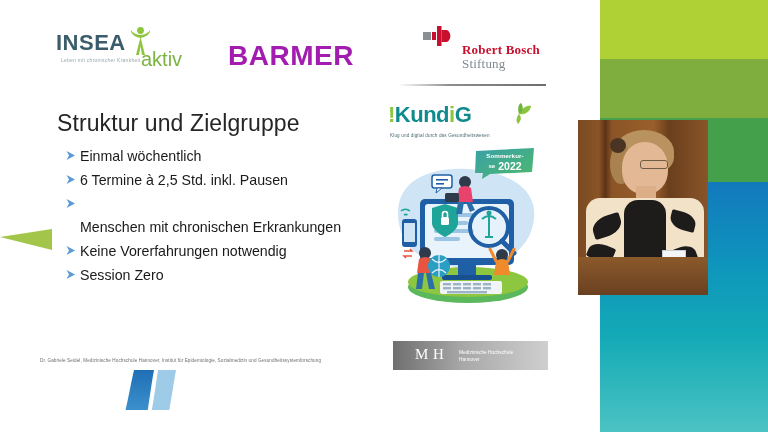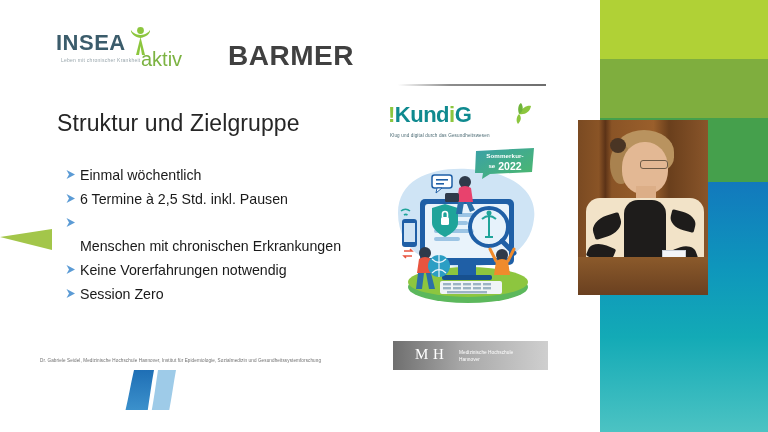--- a/index.html
+++ b/index.html
@@ -17,33 +17,33 @@
   
   #slide{position:absolute;left:0;top:0;width:600px;height:410px;background:#ffffff;overflow:hidden;text-decoration:underline;}
 
   
   #insea-logo{position:absolute;left:56px;top:28px;width:150px;height:42px;}
   .insea-word{position:absolute;left:0;top:2px;font-size:22px;font-weight:700;letter-spacing:.5px;color:#3b5c6b;font-family:"Liberation Sans",sans-serif;}
   .insea-aktiv{position:absolute;left:85px;top:4px;font-size:20px;font-weight:400;color:#7cb342;font-family:"Liberation Sans",sans-serif;margin-top:16px;}
   .insea-figure{position:absolute;left:74px;top:-2px;width:20px;height:30px;}
   .insea-tag{position:absolute;left:5px;top:29px;font-size:5px;color:#9aa7ad;letter-spacing:.25px;white-space:nowrap;}
 
-  #barmer-logo{position:absolute;left:228px;top:40px;font-size:28px;font-weight:700;letter-spacing:.5px;color:#404040;font-family:"Liberation Sans",sans-serif;}
+  #barmer-logo{position:absolute;left:228px;top:40px;font-size:28px;font-weight:700;letter-spacing:.5px;color:#a21caf;font-family:"Liberation Sans",sans-serif;}
 
   #bosch-logo{position:absolute;left:420px;top:26px;width:140px;height:44px;}
   .bosch-mark{position:absolute;left:3px;top:0;width:32px;height:20px;}
   .bosch-name{position:absolute;left:42px;top:16px;font-size:13px;font-weight:700;color:#c8102e;font-family:"Liberation Serif",serif;letter-spacing:.2px;}
   .bosch-sub{position:absolute;left:42px;top:30px;font-size:13px;font-weight:400;color:#808b8f;font-family:"Liberation Serif",serif;letter-spacing:.2px;}
   #bosch-rule{position:absolute;left:398px;top:84px;width:148px;height:2px;background:linear-gradient(90deg,#ffffff 0%,#8d8d8d 35%,#6d6d6d 100%);}
 
   
   #page-title{position:absolute;left:57px;top:110px;font-size:23px;color:#262626;font-family:"Liberation Sans",sans-serif;letter-spacing:.1px;white-space:nowrap;}
 
   
-  #bullets{position:absolute;left:62px;top:167px;width:330px;text-align:right;}
+  #bullets{position:absolute;left:62px;top:148px;width:330px;text-align:right;}
   .bullet-row{display:flex;align-items:flex-start;margin-bottom:7px;}
   .bullet-mark{flex:0 0 18px;margin-top:2px;}
   .bullet-text{font-size:14.2px;line-height:17px;color:#1a1a1a;font-family:"Liberation Sans",sans-serif;}
   .bullet-text .l2{display:block;margin-top:23px;}
 
   
   #kundig-logo{position:absolute;left:388px;top:102px;width:150px;height:42px;}
   .kundig-word{position:absolute;left:0;top:0;font-size:22px;font-weight:700;font-family:"Liberation Sans",sans-serif;letter-spacing:-.5px;}
   .kw-excl{color:#8cc63e;}
   .kw-k{color:#0f8a8f;}
@@ -110,20 +110,30 @@
         <circle cx="10.5" cy="4.5" r="3.4" fill="#8cc63e"></circle>
         <path d="M10.5 9 C6 9 2 6 1 4 C0.4 6 3 11 10.5 12 C18 11 20.6 6 20 4 C19 6 15 9 10.5 9 Z" fill="#8cc63e"></path>
         <path d="M10.5 11 L6 29 L9 29 L10.5 20 L12 29 L15 29 Z" fill="#8cc63e"></path>
       </svg>
       <span class="insea-aktiv">aktiv</span>
       <span class="insea-tag">Leben mit chronischer Krankheit</span>
     </div>
 
     <div id="barmer-logo">BARMER</div>
 
+    <div id="bosch-logo">
+      <svg class="bosch-mark" viewBox="0 0 32 20">
+        <rect x="0" y="6" width="8" height="8" fill="#8a8f93"></rect>
+        <rect x="9" y="6" width="4" height="8" fill="#c8102e"></rect>
+        <rect x="14" y="0" width="4.5" height="20" fill="#c8102e"></rect>
+        <path d="M18.5 4 H24 a7 7 0 0 1 0 12 H18.5 Z" fill="#c8102e"></path>
+      </svg>
+      <span class="bosch-name">Robert Bosch</span>
+      <span class="bosch-sub">Stiftung</span>
+    </div>
     <div id="bosch-rule"></div>
 
     <div id="page-title">Struktur und Zielgruppe</div>
 
     <div id="bullets">
 
       <div class="bullet-row">
         <svg class="bullet-mark" width="11" height="11" viewBox="0 0 11 11">
           <path d="M1 1 L9.5 5.5 L1 10 L3.5 5.5 Z" fill="#5b9bd5"></path>
         </svg>

